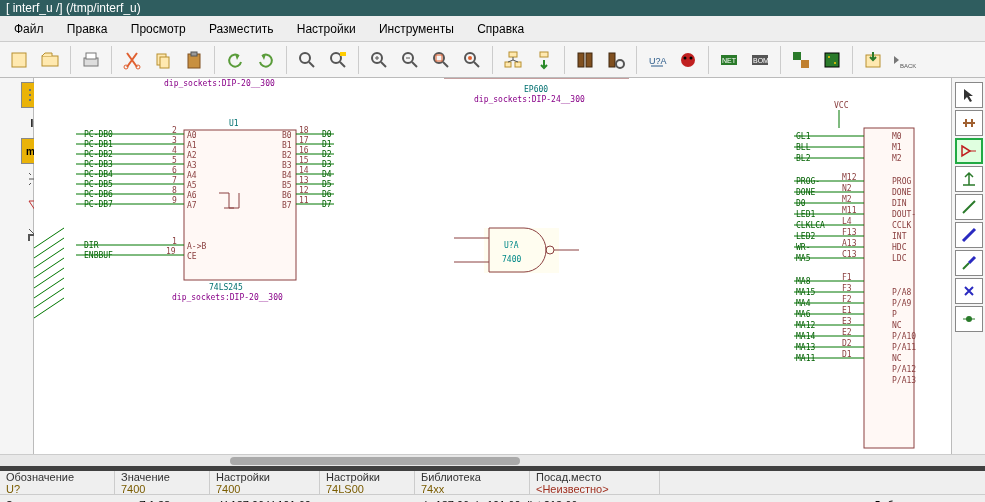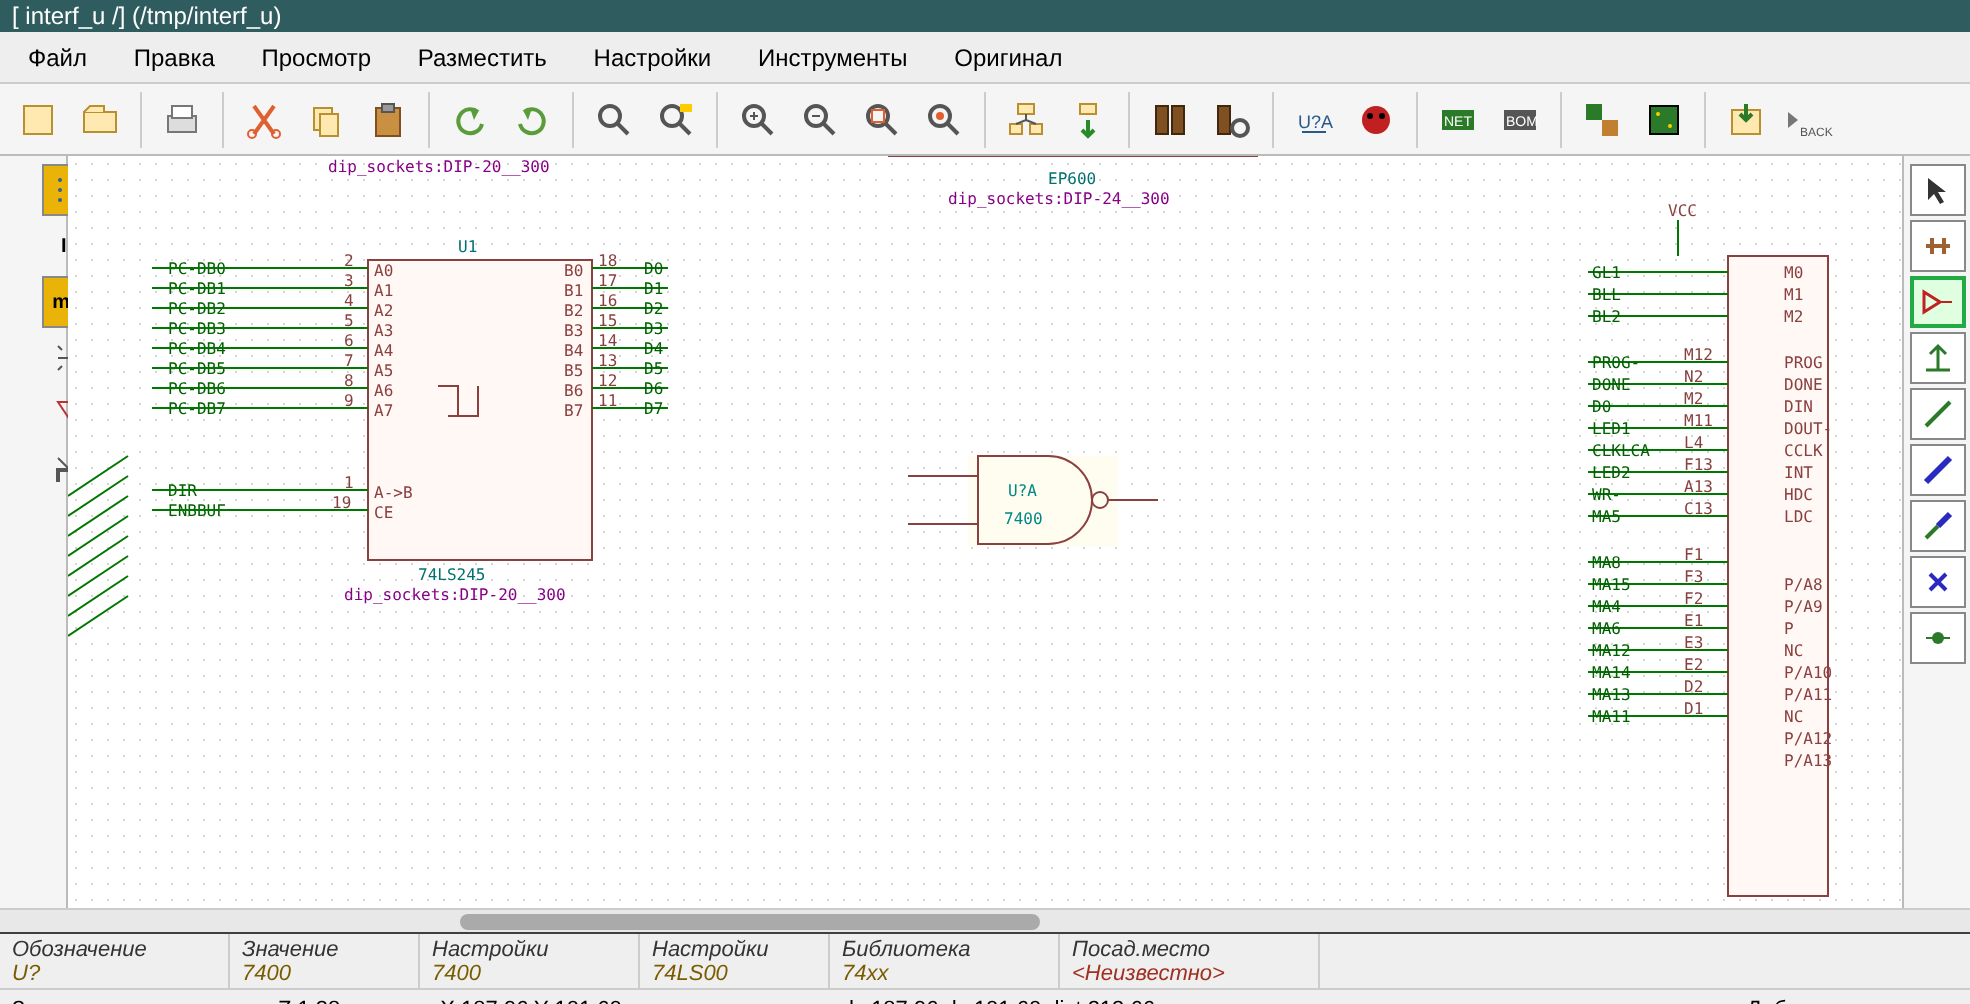--- a/index.html
+++ b/index.html
@@ -22,21 +22,21 @@
   .grid-dots { position: absolute; inset: 0; background-image: radial-gradient(circle, #999 0.5px, transparent 0.5px); background-size: 8px 8px; opacity: 0.4; }
   .schematic { position: absolute; inset: 0; font-family: monospace; font-size: 8.5px; }
   
   .right-tools { width: 34px; background: #f5f5f5; border-left: 1px solid #bbb; display: flex; flex-direction: column; align-items: center; padding-top: 4px; gap: 2px; }
   .right-tools .tbtn { width: 28px; height: 26px; display: flex; align-items: center; justify-content: center; border: 1px solid #888; cursor: pointer; font-size: 12px; background: #fff; }
   .right-tools .tbtn.sel { border: 2px solid #2a4; background: #e0ffe0; }
   
   .h-scroll { height: 12px; background: #e8e8e8; border-top: 1px solid #ccc; position: relative; }
   .h-scroll .thumb { position: absolute; left: 230px; width: 290px; height: 8px; top: 2px; background: #aaa; border-radius: 4px; }
   
-  .info-bar { display: flex; background: #efefef; height: 28px; border-top: 1px solid #404040; font-size: 11px; font-style: italic; }
+  .info-bar { display: flex; background: #efefef; height: 28px; border-top: 5px solid #404040; font-size: 11px; }
   .info-bar .cell { padding: 0 6px; border-right: 1px solid #ccc; display: flex; flex-direction: column; justify-content: center; line-height: 12px; }
   .info-bar .lbl { color: #333; }
   .info-bar .val { color: #7a5c00; }
   .info-bar .val-red { color: #a03020; }
   
   .status-bar { display: flex; background: #efefef; height: 20px; border-top: 1px solid #ccc; font-size: 11px; align-items: center; padding: 0 6px; gap: 20px; }
   
   
   .wire-green { stroke: #007700; stroke-width: 1; fill: none; }
   .box-brown { stroke: #8b4040; stroke-width: 1; fill: #fff8f5; }
@@ -52,21 +52,21 @@
 
 <div class="titlebar">[ interf_u /] (/tmp/interf_u)</div>
 
 <div class="menubar">
   <span>Файл</span>
   <span>Правка</span>
   <span>Просмотр</span>
   <span>Разместить</span>
   <span>Настройки</span>
   <span>Инструменты</span>
-  <span>Оригинал</span>
+  <span>Справка</span>
 </div>
 
 <div class="toolbar">
   <div class="btn">
       <svg width="20" height="20">
         <rect x="3" y="3" width="14" height="14" fill="#ffe9b0" stroke="#b89030"></rect>
       </svg>
     </div>
   <div class="btn">
       <svg width="20" height="20">

